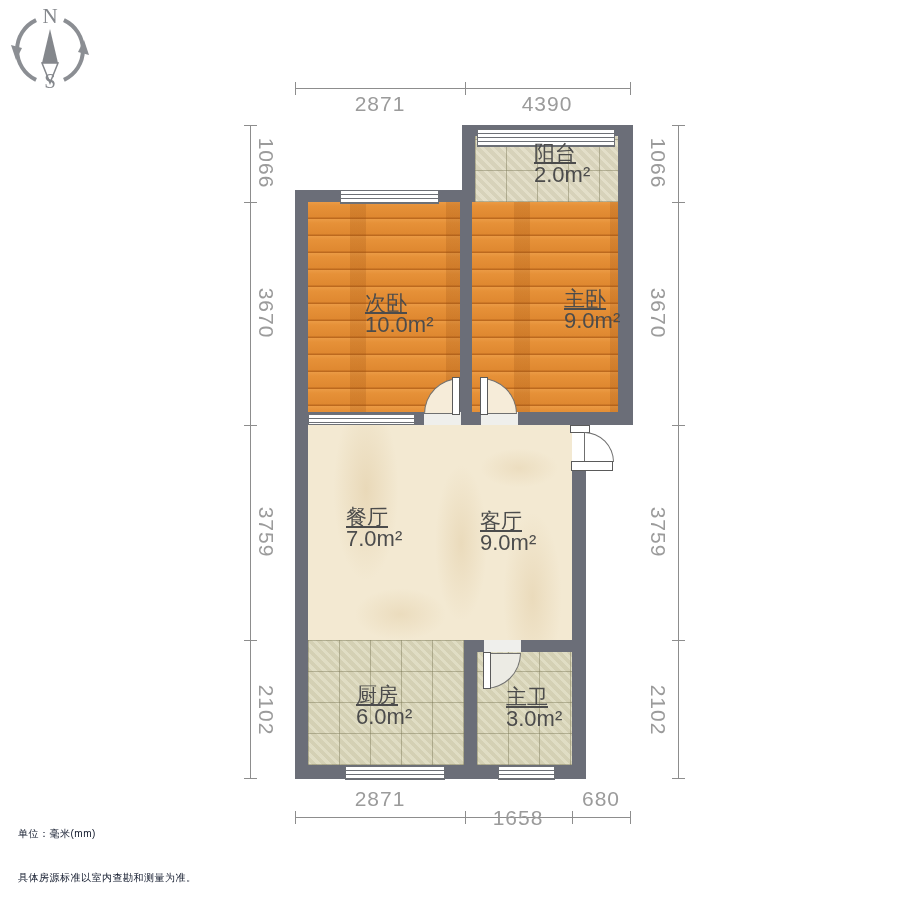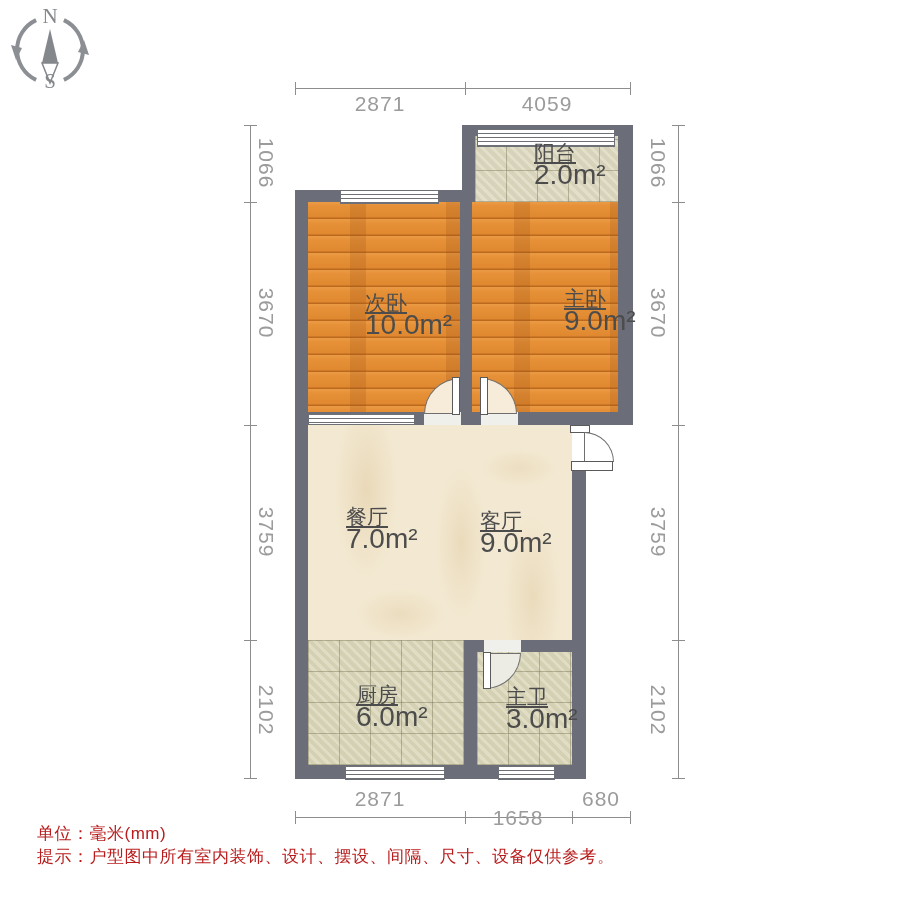--- a/index.html
+++ b/index.html
@@ -43,22 +43,22 @@
   .swing.br{border-bottom-right-radius:100% 100%;}
   .leaf{position:absolute;background:#ffffff;border:1px solid #5a5a5a;box-sizing:border-box;}
   .dline{position:absolute;background:#8d8d8d;}
   .dim-label{
     position:absolute;color:#9b9b9b;font-size:21px;letter-spacing:1px;white-space:nowrap;
     transform:translate(-50%,-50%);
   }
   .dim-label.vert{transform:translate(-50%,-50%) rotate(90deg);}
   .room-label{position:absolute;color:#4c4c4c;white-space:nowrap;}
   .room-name{font-size:21px;line-height:21px;text-decoration:underline;}
-  .room-area{font-size:28px;line-height:24px;}
-  .footer{position:absolute;left:37px;color:#b91c1c;font-size:17px;line-height:21px;letter-spacing:0.5px;}
+  .room-area{font-size:22px;line-height:24px;}
+  .footer{position:absolute;left:18px;color:#0f172a;font-size:10px;line-height:21px;letter-spacing:0.5px;}
 </style>
 </head>
 <body>
 
 <div class="canvas">
 
   <svg class="abs" style="left:8px;top:6px" width="84" height="84" viewBox="0 0 84 84">
     <path d="M28.1,14.1 A33,33 0 0 0 28.1,73.9" fill="none" stroke="#8b8e93" stroke-width="4"></path>
     <path d="M55.9,14.1 A33,33 0 0 1 55.9,73.9" fill="none" stroke="#8b8e93" stroke-width="4"></path>
     <polygon points="3,39 14,42 8,54" fill="#8b8e93"></polygon>
@@ -138,21 +138,21 @@
   <div class="room-label" style="left:506px;top:686px">
     <div class="room-name">主卫</div>
     <div class="room-area">3.0m²</div>
   </div>
 
   <div class="dline" style="left:295px;top:88px;width:335px;height:1px"></div>
   <div class="dline" style="left:295px;top:82px;width:1px;height:13px"></div>
   <div class="dline" style="left:465px;top:82px;width:1px;height:13px"></div>
   <div class="dline" style="left:630px;top:82px;width:1px;height:13px"></div>
   <div class="dim-label" style="left:380px;top:104px">2871</div>
-  <div class="dim-label" style="left:547px;top:104px">4059</div>
+  <div class="dim-label" style="left:547px;top:104px">4390</div>
 
   <div class="dline" style="left:295px;top:817px;width:335px;height:1px"></div>
   <div class="dline" style="left:295px;top:811px;width:1px;height:13px"></div>
   <div class="dline" style="left:465px;top:811px;width:1px;height:13px"></div>
   <div class="dline" style="left:572px;top:811px;width:1px;height:13px"></div>
   <div class="dline" style="left:630px;top:811px;width:1px;height:13px"></div>
   <div class="dim-label" style="left:380px;top:799px">2871</div>
   <div class="dim-label" style="left:518px;top:818px">1658</div>
   <div class="dim-label" style="left:601px;top:799px">680</div>
 
@@ -172,15 +172,15 @@
   <div class="dline" style="left:672px;top:202px;width:13px;height:1px"></div>
   <div class="dline" style="left:672px;top:425px;width:13px;height:1px"></div>
   <div class="dline" style="left:672px;top:640px;width:13px;height:1px"></div>
   <div class="dline" style="left:672px;top:778px;width:13px;height:1px"></div>
   <div class="dim-label vert" style="left:658px;top:163px">1066</div>
   <div class="dim-label vert" style="left:658px;top:313px">3670</div>
   <div class="dim-label vert" style="left:658px;top:532px">3759</div>
   <div class="dim-label vert" style="left:658px;top:710px">2102</div>
 
   <div class="footer" style="top:823px">单位：毫米(mm)</div>
-  <div class="footer" style="top:846px">提示：户型图中所有室内装饰、设计、摆设、间隔、尺寸、设备仅供参考。</div>
+  <div class="footer" style="top:867px">具体房源标准以室内查勘和测量为准。</div>
 
 </div>
 
 </body></html>

